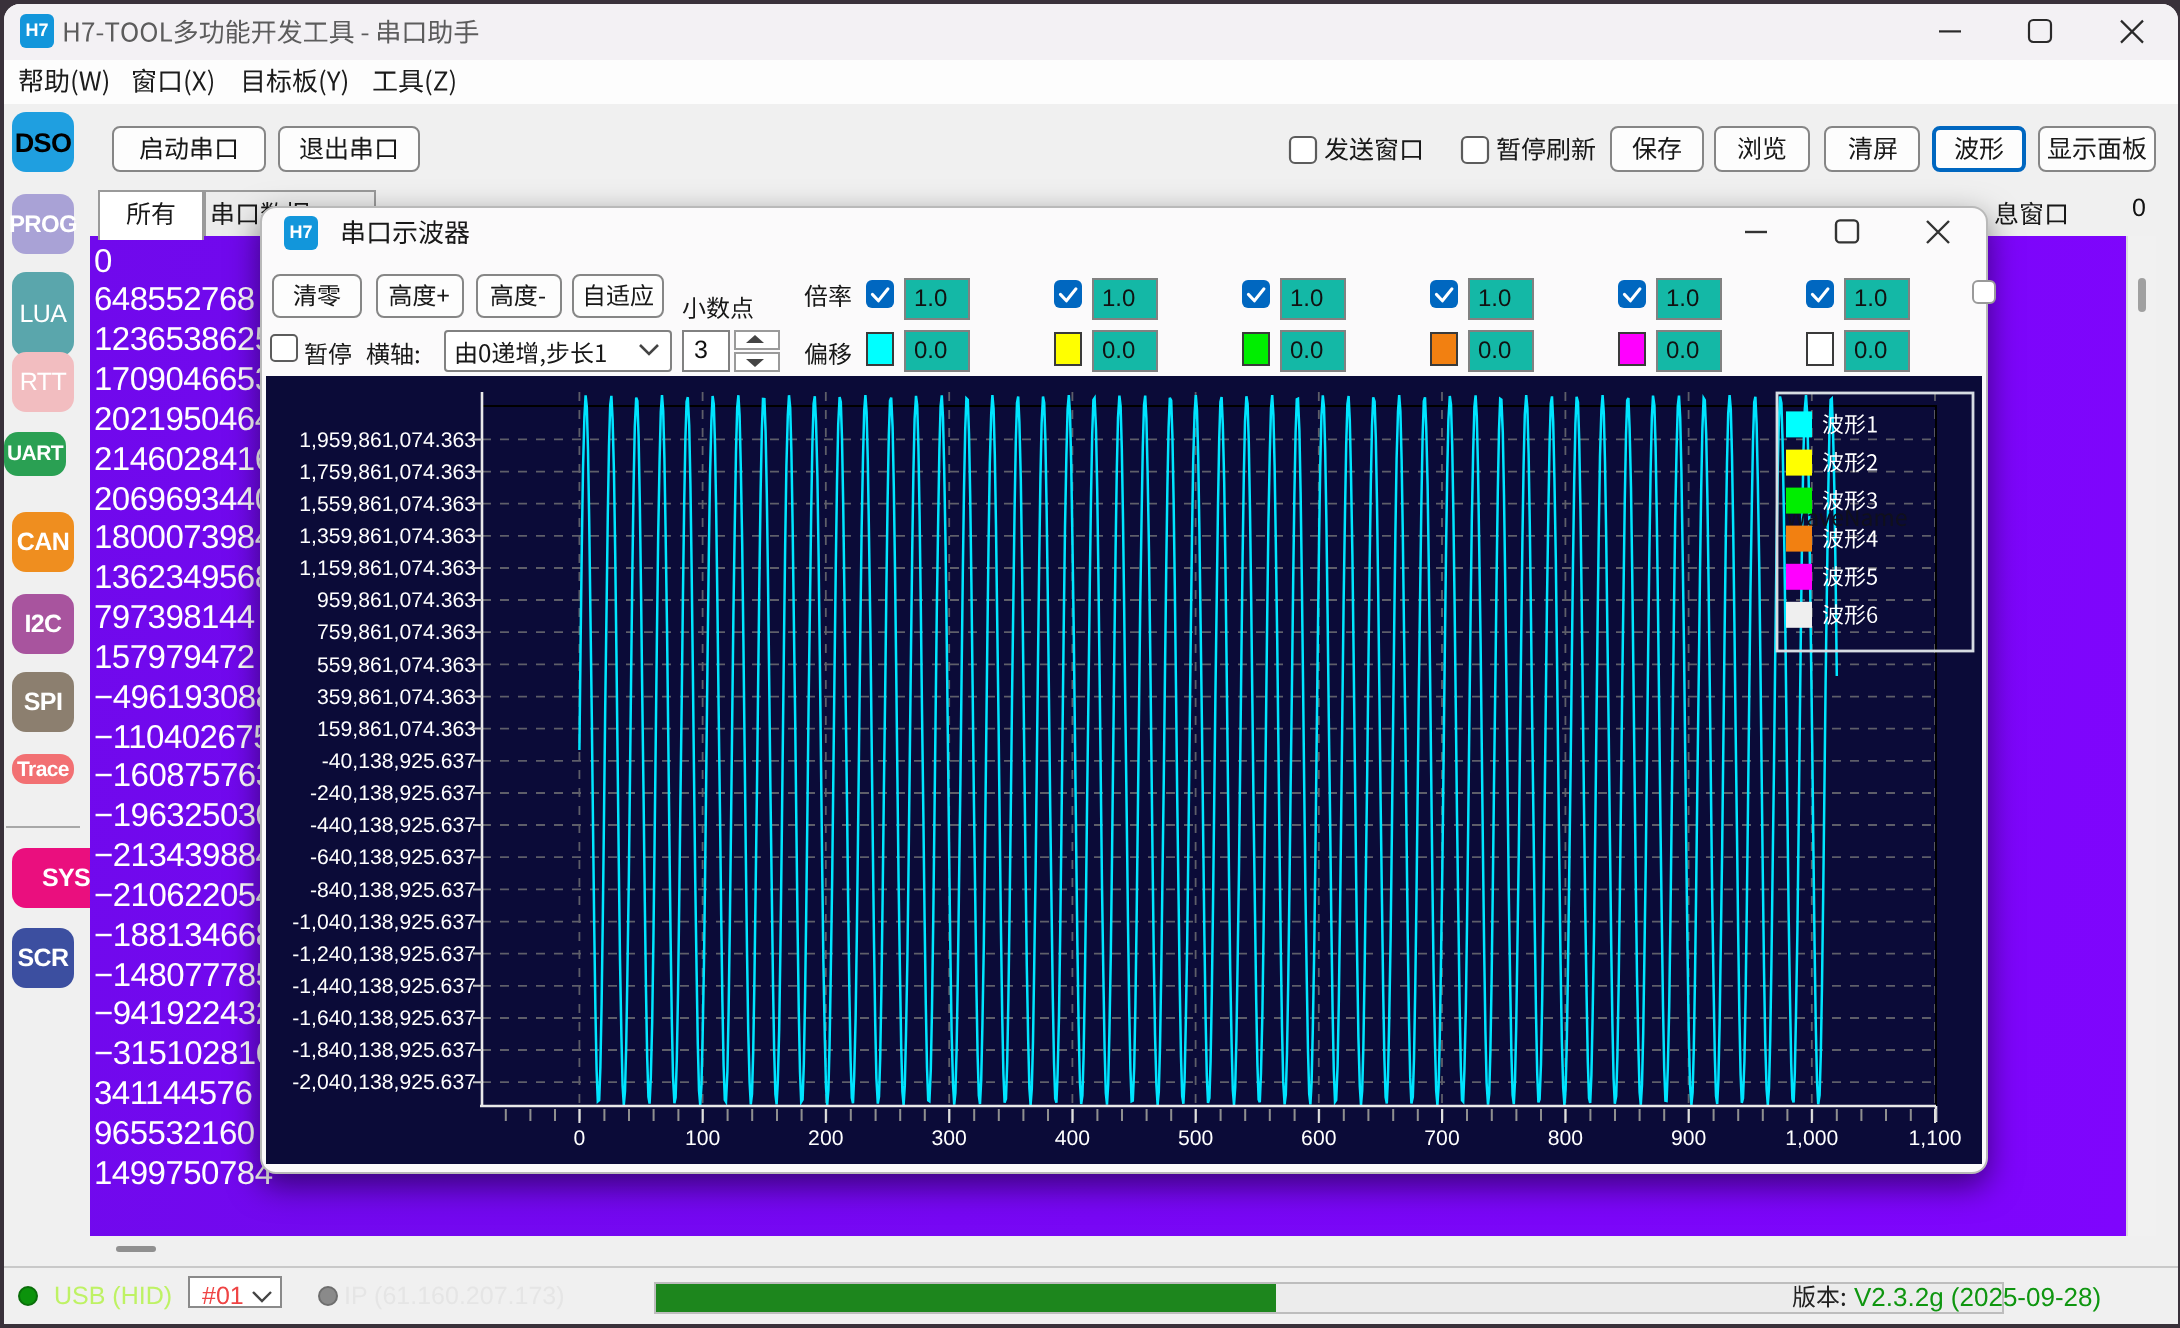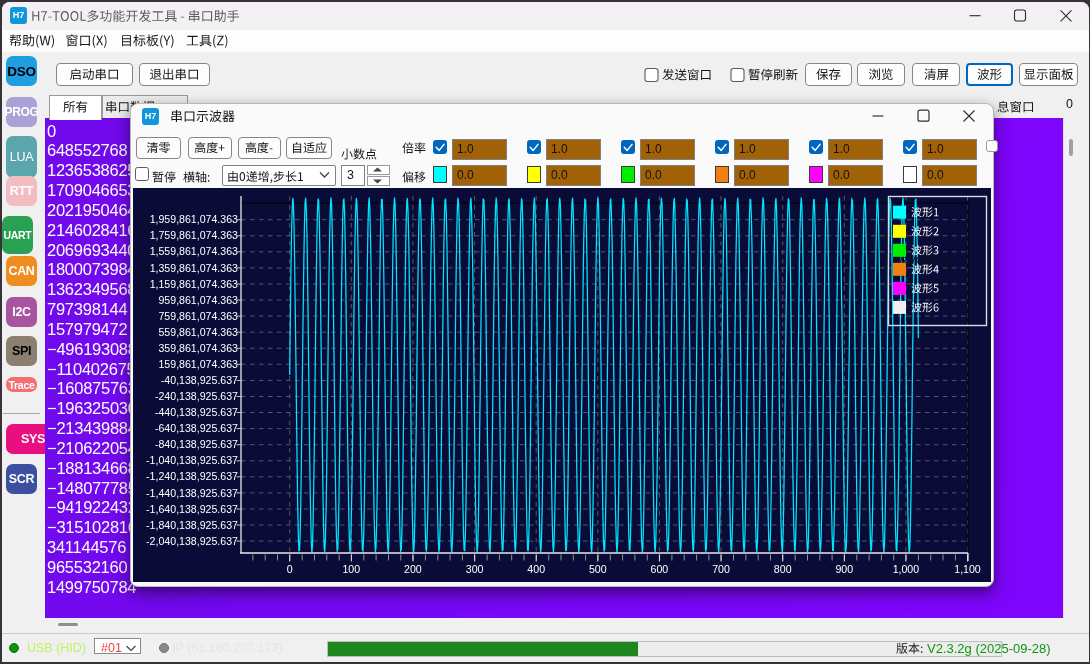--- a/index.html
+++ b/index.html
@@ -1,17 +1,17 @@
 <!DOCTYPE html>
 <html><head><meta charset="utf-8"><style>
 *{margin:0;padding:0;box-sizing:border-box}
 html,body{width:1090px;height:664px;overflow:hidden;background:#39313a;font-family:"Liberation Sans",sans-serif}
 .abs{position:absolute}
 .btn{position:absolute;background:#fdfdfd;border:1px solid #868686;border-radius:4px}
-.inp{position:absolute;width:55px;height:21px;background:#a16207;border:1px solid #818181;font-size:12px;color:#111;padding:2px 12px 0 4px}
+.inp{position:absolute;width:33px;height:21px;background:#14b8a6;border:1px solid #818181;font-size:12px;color:#111;padding:2px 12px 0 4px}
 </style></head>
 <body>
 <div class="abs" style="left:2px;top:2px;width:1087px;height:660px;background:#f0f0f0;border-radius:8px 8px 0 0"></div>
 <div class="abs" style="left:2px;top:2px;width:1087px;height:28px;background:#f3f1f4;border-radius:8px 8px 0 0"></div>
 <div class="abs" style="left:10px;top:7px;width:17px;height:17px;background:#1296db;border-radius:3px;color:#fff;font-size:9px;font-weight:bold;text-align:center;line-height:17px">H7</div>
 <div class="abs" style="left:2px;top:30px;width:1087px;height:22px;background:#fdfdfd"></div>
 <div class="btn" style="left:56px;top:63px;width:77px;height:23px"></div>
 <div class="btn" style="left:139px;top:63px;width:71px;height:23px"></div>
 <div class="btn" style="left:805px;top:63px;width:47px;height:23px"></div>
 <div class="btn" style="left:857px;top:63px;width:48px;height:23px"></div>
@@ -21,25 +21,25 @@
 <div class="abs" style="left:102px;top:95px;width:86px;height:24px;background:#ececec;border:1px solid #9a9a9a"></div>
 <svg class="abs" style="left:0;top:0;z-index:4" width="1090" height="664">
     <path transform="translate(105,111.5)" d="M5.7 -3.7V-1.9H2.3V-3.7ZM1.8 -9.1V-5.7H5.7V-4.6H1.3V-0.5H2.3V-1.1H5.7V1H6.7V-1.1H10.2V-0.6H11.2V-4.6H6.7V-5.7H10.7V-9.1H6.7V-10.5H5.7V-9.1ZM6.7 -3.7H10.2V-1.9H6.7ZM2.8 -8.2H5.7V-6.5H2.8ZM6.7 -8.2H9.7V-6.5H6.7Z M14.1 -9.2V0.7H15.1V-0.4H22.5V0.6H23.5V-9.2ZM15.1 -1.3V-8.2H22.5V-1.3Z M30.5 -10.3C30.3 -9.8 29.9 -9 29.6 -8.6L30.2 -8.3C30.5 -8.7 31 -9.3 31.3 -9.9ZM26.1 -9.9C26.4 -9.4 26.8 -8.7 26.9 -8.3L27.6 -8.6C27.5 -9 27.1 -9.7 26.8 -10.2ZM30.1 -3.2C29.8 -2.6 29.4 -2.1 29 -1.6C28.5 -1.8 28 -2.1 27.5 -2.2C27.7 -2.6 27.9 -2.9 28.1 -3.2ZM26.4 -1.9C27 -1.7 27.7 -1.4 28.3 -1C27.5 -0.5 26.5 -0.1 25.5 0.2C25.7 0.4 25.9 0.7 26 0.9C27.1 0.6 28.2 0.1 29.1 -0.6C29.5 -0.4 29.9 -0.1 30.1 0.1L30.8 -0.5C30.5 -0.7 30.1 -1 29.7 -1.2C30.4 -1.9 30.9 -2.8 31.2 -3.9L30.7 -4.1L30.5 -4H28.5L28.8 -4.7L27.9 -4.8C27.8 -4.6 27.7 -4.3 27.6 -4H25.9V-3.2H27.2C26.9 -2.8 26.6 -2.3 26.4 -1.9ZM28.2 -10.5V-8.2H25.6V-7.4H27.9C27.3 -6.6 26.4 -5.8 25.5 -5.4C25.7 -5.3 25.9 -4.9 26 -4.7C26.8 -5.1 27.6 -5.8 28.2 -6.6V-5.1H29.1V-6.8C29.7 -6.3 30.4 -5.7 30.8 -5.4L31.3 -6.1C31 -6.3 29.9 -7 29.3 -7.4H31.6V-8.2H29.1V-10.5ZM32.9 -10.4C32.5 -8.2 32 -6.1 31 -4.8C31.2 -4.7 31.6 -4.4 31.7 -4.2C32 -4.7 32.3 -5.2 32.6 -5.8C32.9 -4.6 33.2 -3.5 33.7 -2.5C33 -1.3 32 -0.4 30.6 0.3C30.8 0.5 31.1 0.8 31.2 1C32.4 0.4 33.4 -0.5 34.1 -1.6C34.8 -0.6 35.5 0.3 36.5 0.9C36.7 0.7 36.9 0.3 37.1 0.2C36.1 -0.4 35.3 -1.3 34.6 -2.5C35.3 -3.8 35.7 -5.3 36 -7.2H36.9V-8.1H33.3C33.5 -8.8 33.6 -9.5 33.7 -10.3ZM35.1 -7.2C34.9 -5.8 34.6 -4.5 34.2 -3.5C33.7 -4.6 33.3 -5.9 33.1 -7.2Z M43.5 -3V1H44.4V0.5H48.2V1H49.1V-3H46.7V-4.5H49.5V-5.3H46.7V-6.7H49V-10H42.4V-6.2C42.4 -4.2 42.3 -1.5 41 0.5C41.2 0.6 41.6 0.8 41.8 1C42.8 -0.5 43.2 -2.7 43.3 -4.5H45.8V-3ZM43.4 -9.1H48.1V-7.5H43.4ZM43.4 -6.7H45.8V-5.3H43.3L43.4 -6.2ZM44.4 -0.3V-2.2H48.2V-0.3ZM39.6 -10.5V-8H38V-7.1H39.6V-4.4C38.9 -4.2 38.3 -4 37.9 -3.9L38.1 -2.9L39.6 -3.4V-0.2C39.6 0 39.5 0.1 39.4 0.1C39.2 0.1 38.7 0.1 38.2 0.1C38.3 0.3 38.4 0.7 38.5 0.9C39.2 0.9 39.7 0.9 40 0.7C40.4 0.6 40.5 0.3 40.5 -0.2V-3.7L41.9 -4.2L41.8 -5L40.5 -4.6V-7.1H41.9V-8H40.5V-10.5Z" fill="#191919"></path>
     <path transform="translate(997,111.5)" d="M3.3 -6.9H9.1V-5.9H3.3ZM3.3 -5.2H9.1V-4.1H3.3ZM3.3 -8.6H9.1V-7.6H3.3ZM3.3 -2.5V-0.5C3.3 0.5 3.7 0.8 5.1 0.8C5.4 0.8 7.7 0.8 8 0.8C9.2 0.8 9.5 0.4 9.6 -1.2C9.4 -1.2 9 -1.4 8.8 -1.5C8.7 -0.3 8.6 -0.1 7.9 -0.1C7.4 -0.1 5.5 -0.1 5.2 -0.1C4.4 -0.1 4.2 -0.2 4.2 -0.5V-2.5ZM9.5 -2.4C10.1 -1.6 10.7 -0.5 10.9 0.2L11.8 -0.2C11.6 -0.9 11 -2 10.4 -2.8ZM1.9 -2.6C1.6 -1.8 1.1 -0.7 0.6 0L1.4 0.4C1.9 -0.3 2.3 -1.4 2.7 -2.2ZM5.2 -3C5.9 -2.4 6.6 -1.6 6.9 -1L7.7 -1.5C7.3 -2 6.6 -2.8 6 -3.4H10.1V-9.3H6.3C6.5 -9.7 6.7 -10.1 6.9 -10.4L5.8 -10.6C5.7 -10.3 5.5 -9.8 5.4 -9.3H2.4V-3.4H5.9Z M17.1 -8.4C16.2 -7.6 14.8 -7 13.6 -6.7L14.1 -6C15.4 -6.4 16.8 -7.1 17.8 -8ZM19.7 -7.9C21 -7.3 22.6 -6.5 23.4 -5.9L24 -6.5C23.2 -7.1 21.5 -7.9 20.3 -8.4ZM17.9 -7.2C17.7 -6.8 17.4 -6.3 17.1 -5.9H14.6V1H15.5V0.5H22.1V1H23.1V-5.9H18.1C18.4 -6.2 18.6 -6.6 18.9 -7ZM15.5 -0.2V-5.2H22.1V-0.2ZM17.1 -2.7C17.6 -2.5 18.1 -2.3 18.6 -2C17.8 -1.6 16.9 -1.2 16 -1C16.1 -0.9 16.3 -0.6 16.4 -0.4C17.4 -0.7 18.4 -1.1 19.3 -1.7C20 -1.3 20.6 -0.9 20.9 -0.6L21.4 -1.2C21.1 -1.5 20.5 -1.8 19.9 -2.1C20.5 -2.6 21 -3.2 21.3 -4L20.8 -4.2L20.7 -4.2H17.8C18 -4.4 18.1 -4.6 18.2 -4.8L17.4 -4.9C17.2 -4.3 16.6 -3.6 15.9 -3.1C16.1 -3 16.4 -2.8 16.5 -2.6C16.9 -2.9 17.2 -3.2 17.4 -3.6H20.3C20 -3.2 19.7 -2.8 19.2 -2.5C18.7 -2.7 18.1 -3 17.5 -3.2ZM17.8 -10.3C18 -10.1 18.1 -9.7 18.3 -9.4H13.5V-7.5H14.4V-8.7H23.1V-7.5H24V-9.4H19.4C19.2 -9.8 19 -10.2 18.8 -10.6Z M26.6 -9.2V0.7H27.6V-0.4H35V0.6H36V-9.2ZM27.6 -1.3V-8.2H35V-1.3Z" fill="#191919"></path>
   </svg>
 <div class="abs" style="left:49px;top:95px;width:53px;height:25px;background:#fff;border:1px solid #9a9a9a;border-bottom:none;z-index:5"></div>
 <div class="abs" style="left:1066px;top:97px;width:20px;height:16px;font-size:12.5px;color:#111;z-index:5">0</div>
 <div style="position:absolute;left:6px;top:56px;width:31px;height:30px;background:#1f9fe0;border-radius:7px;color:#000000;font-weight:bold;font-size:13.5px;display:flex;align-items:center;justify-content:center;letter-spacing:-0.3px">DSO</div>
 <div style="position:absolute;left:6px;top:96.5px;width:31px;height:30px;background:#a9a2d6;border-radius:7px;color:#fff;font-weight:bold;font-size:12px;display:flex;align-items:center;justify-content:center;letter-spacing:-0.3px">PROG</div>
 <div style="position:absolute;left:6px;top:136px;width:31px;height:42px;background:#5aa6ac;border-radius:7px;color:#fff;font-weight:normal;font-size:12.5px;display:flex;align-items:center;justify-content:center;letter-spacing:-0.3px">LUA</div>
-<div style="position:absolute;left:6px;top:176px;width:31px;height:30px;background:#f2bdc0;border-radius:7px;color:#fff;font-weight:bold;font-size:12.5px;display:flex;align-items:center;justify-content:center;letter-spacing:-0.3px">RTT</div>
-<div style="position:absolute;left:2px;top:215.5px;width:31px;height:38px;background:#2aa053;border-radius:7px;color:#fff;font-weight:bold;font-size:10.5px;display:flex;align-items:center;justify-content:center;letter-spacing:-0.3px">UART</div>
+<div style="position:absolute;left:6px;top:176px;width:31px;height:30px;background:#f2bdc0;border-radius:7px;color:#fff;font-weight:normal;font-size:12.5px;display:flex;align-items:center;justify-content:center;letter-spacing:-0.3px">RTT</div>
+<div style="position:absolute;left:2px;top:215.5px;width:31px;height:22px;background:#2aa053;border-radius:7px;color:#fff;font-weight:bold;font-size:10.5px;display:flex;align-items:center;justify-content:center;letter-spacing:-0.3px">UART</div>
 <div style="position:absolute;left:6px;top:256px;width:31px;height:30px;background:#ef8e1f;border-radius:7px;color:#fff;font-weight:bold;font-size:12.5px;display:flex;align-items:center;justify-content:center;letter-spacing:-0.3px">CAN</div>
 <div style="position:absolute;left:6px;top:297px;width:31px;height:30px;background:#a8549e;border-radius:7px;color:#fff;font-weight:bold;font-size:12.5px;display:flex;align-items:center;justify-content:center;letter-spacing:-0.3px">I2C</div>
-<div style="position:absolute;left:6px;top:336px;width:31px;height:30px;background:#8c7f6f;border-radius:7px;color:#000000;font-weight:bold;font-size:12.5px;display:flex;align-items:center;justify-content:center;letter-spacing:-0.3px">SPI</div>
+<div style="position:absolute;left:6px;top:336px;width:31px;height:30px;background:#8c7f6f;border-radius:7px;color:#ffffff;font-weight:bold;font-size:12.5px;display:flex;align-items:center;justify-content:center;letter-spacing:-0.3px">SPI</div>
 <div style="position:absolute;left:6px;top:377px;width:31px;height:15px;background:#f27073;border-radius:7px;color:#fff;font-weight:bold;font-size:10.5px;display:flex;align-items:center;justify-content:center;letter-spacing:-0.3px">Trace</div>
 <div style="position:absolute;left:6px;top:423.5px;width:54px;height:30px;background:#ea0f7e;border-radius:7px;color:#fff;font-weight:bold;font-size:12.5px;display:flex;align-items:center;justify-content:center;letter-spacing:-0.3px">SYS</div>
 <div style="position:absolute;left:6px;top:463.5px;width:31px;height:30px;background:#3c4fa0;border-radius:7px;color:#fff;font-weight:bold;font-size:12.5px;display:flex;align-items:center;justify-content:center;letter-spacing:-0.3px">SCR</div>
 <div style="position:absolute;left:3px;top:413px;width:37px;height:0;border-top:1px solid #a8a8a8"></div>
 <div class="abs" style="left:45px;top:118px;width:1018px;height:500px;background:linear-gradient(100deg,#7009ec,#7f05fd)"></div>
 <div class="abs" style="left:47px;top:121.6px;font-size:16.5px;letter-spacing:-0.25px;line-height:19.83px;color:#fff;z-index:2">
     <div>0</div>
     <div>648552768</div>
     <div>1236538625</div>
     <div>1709046653</div>

